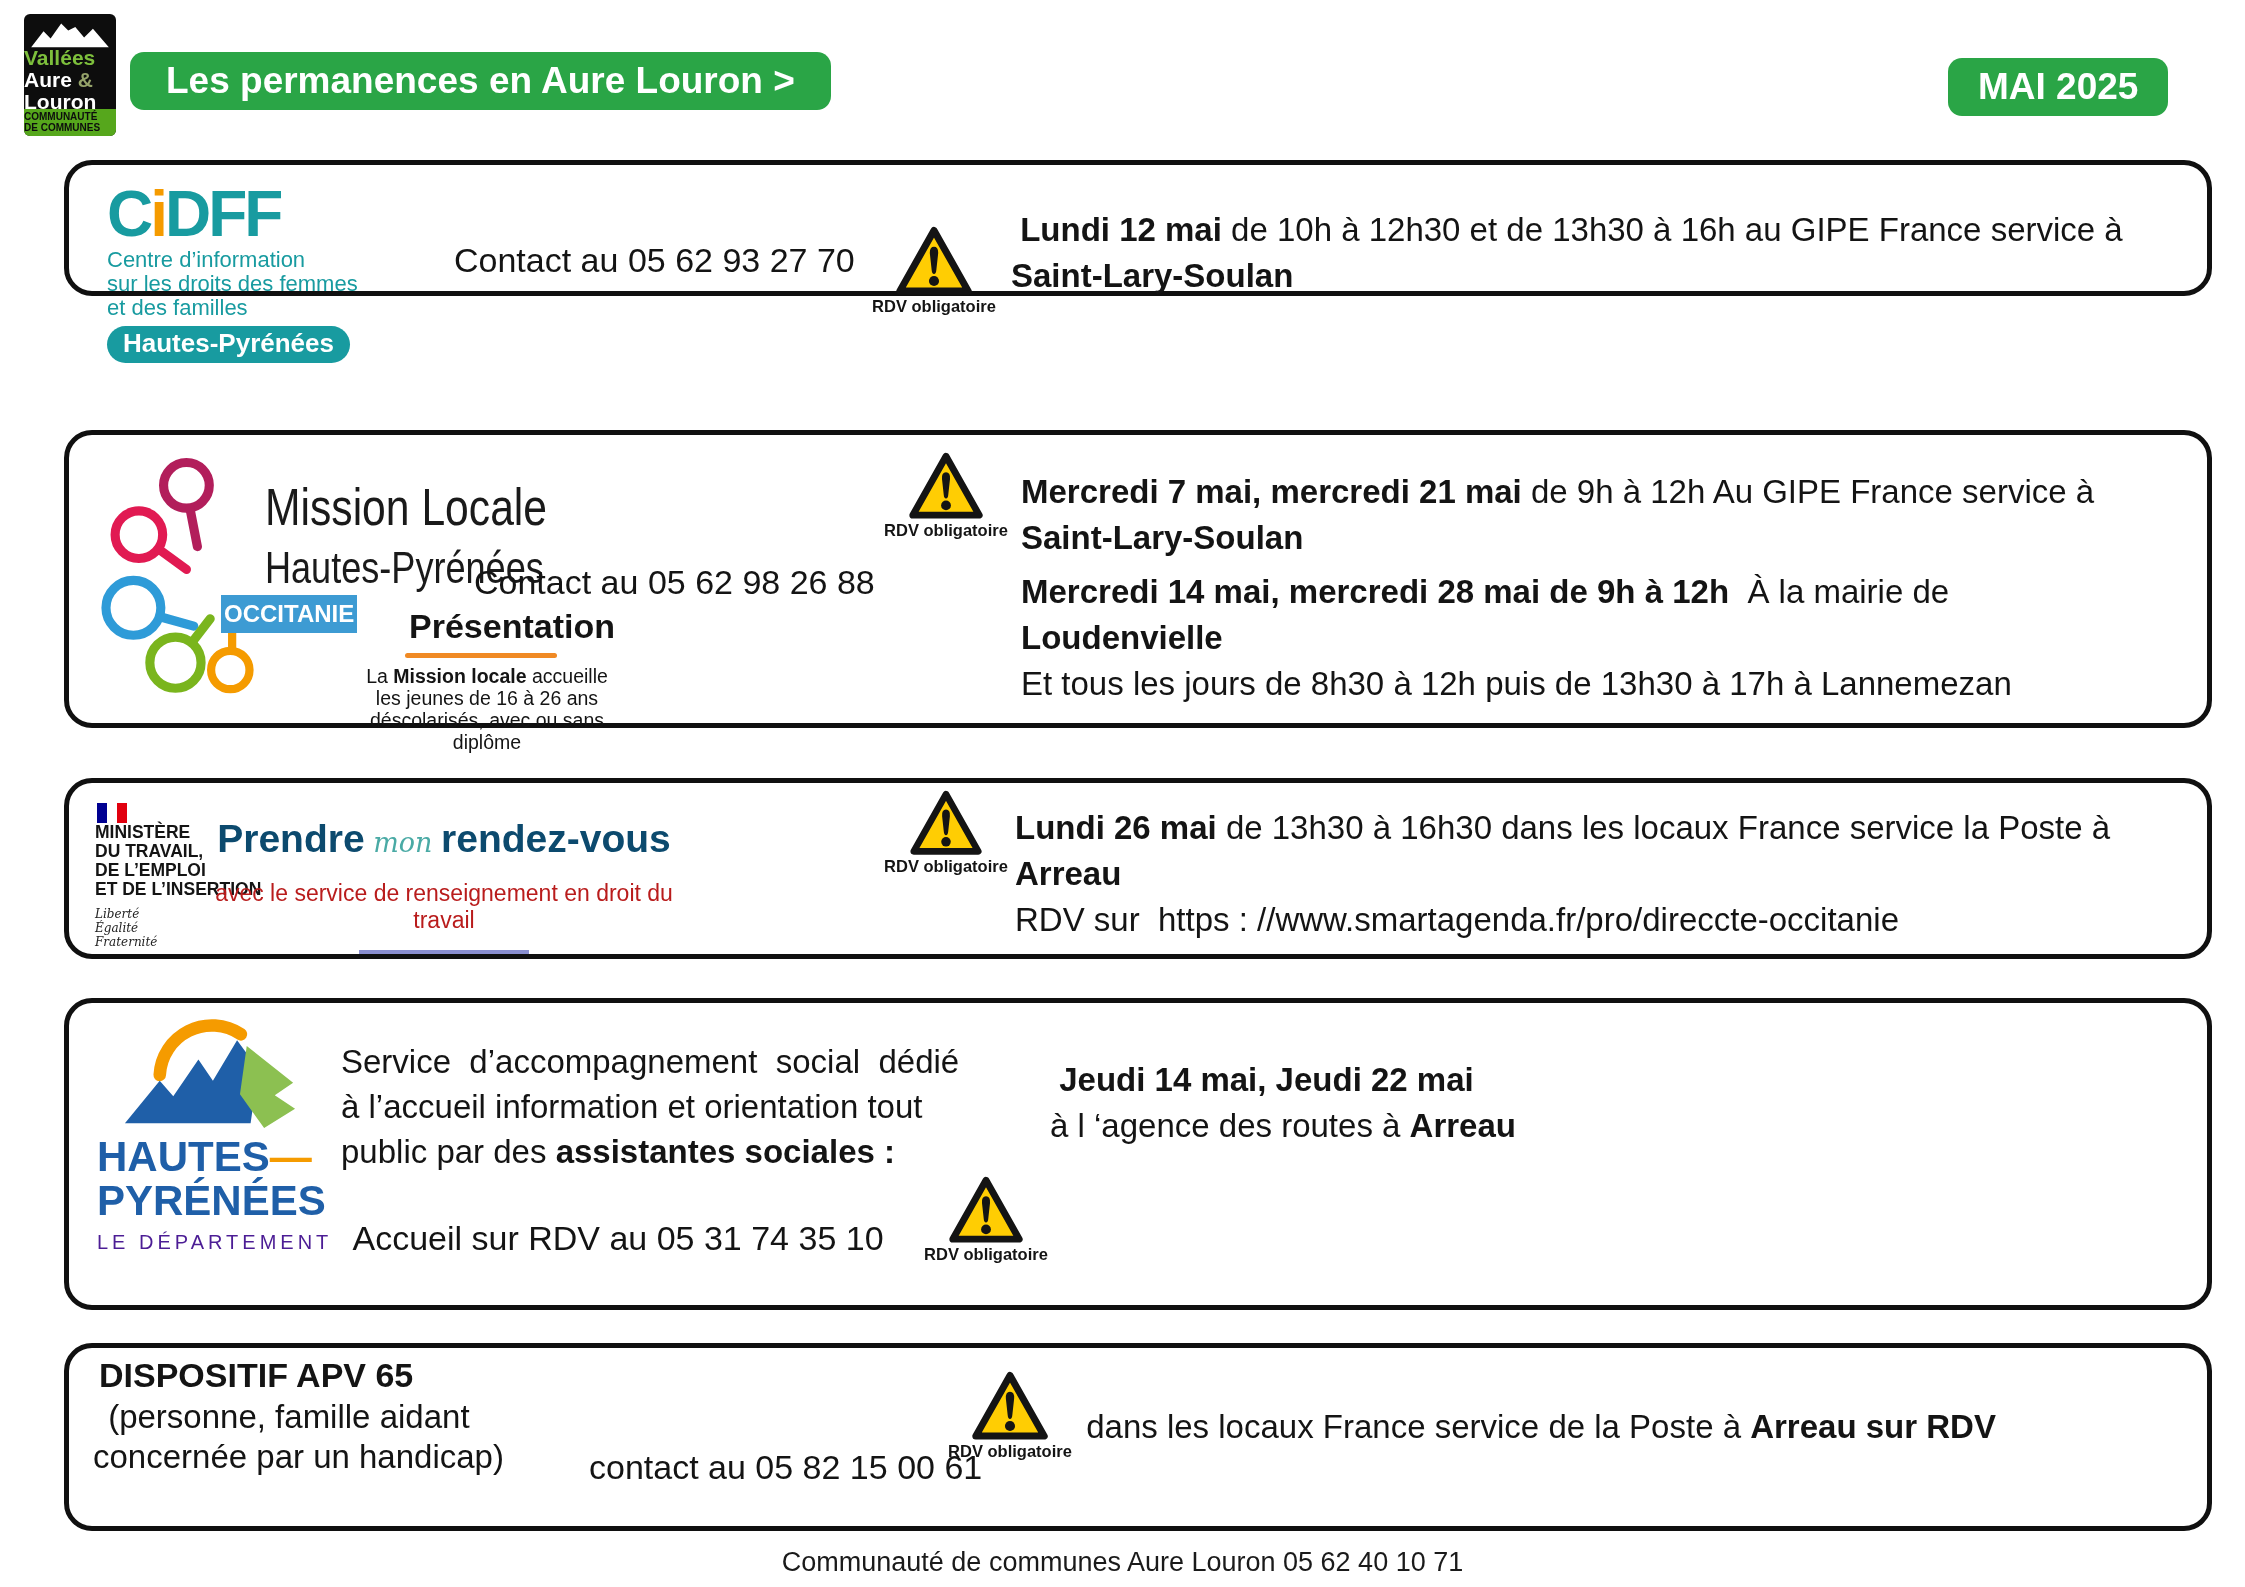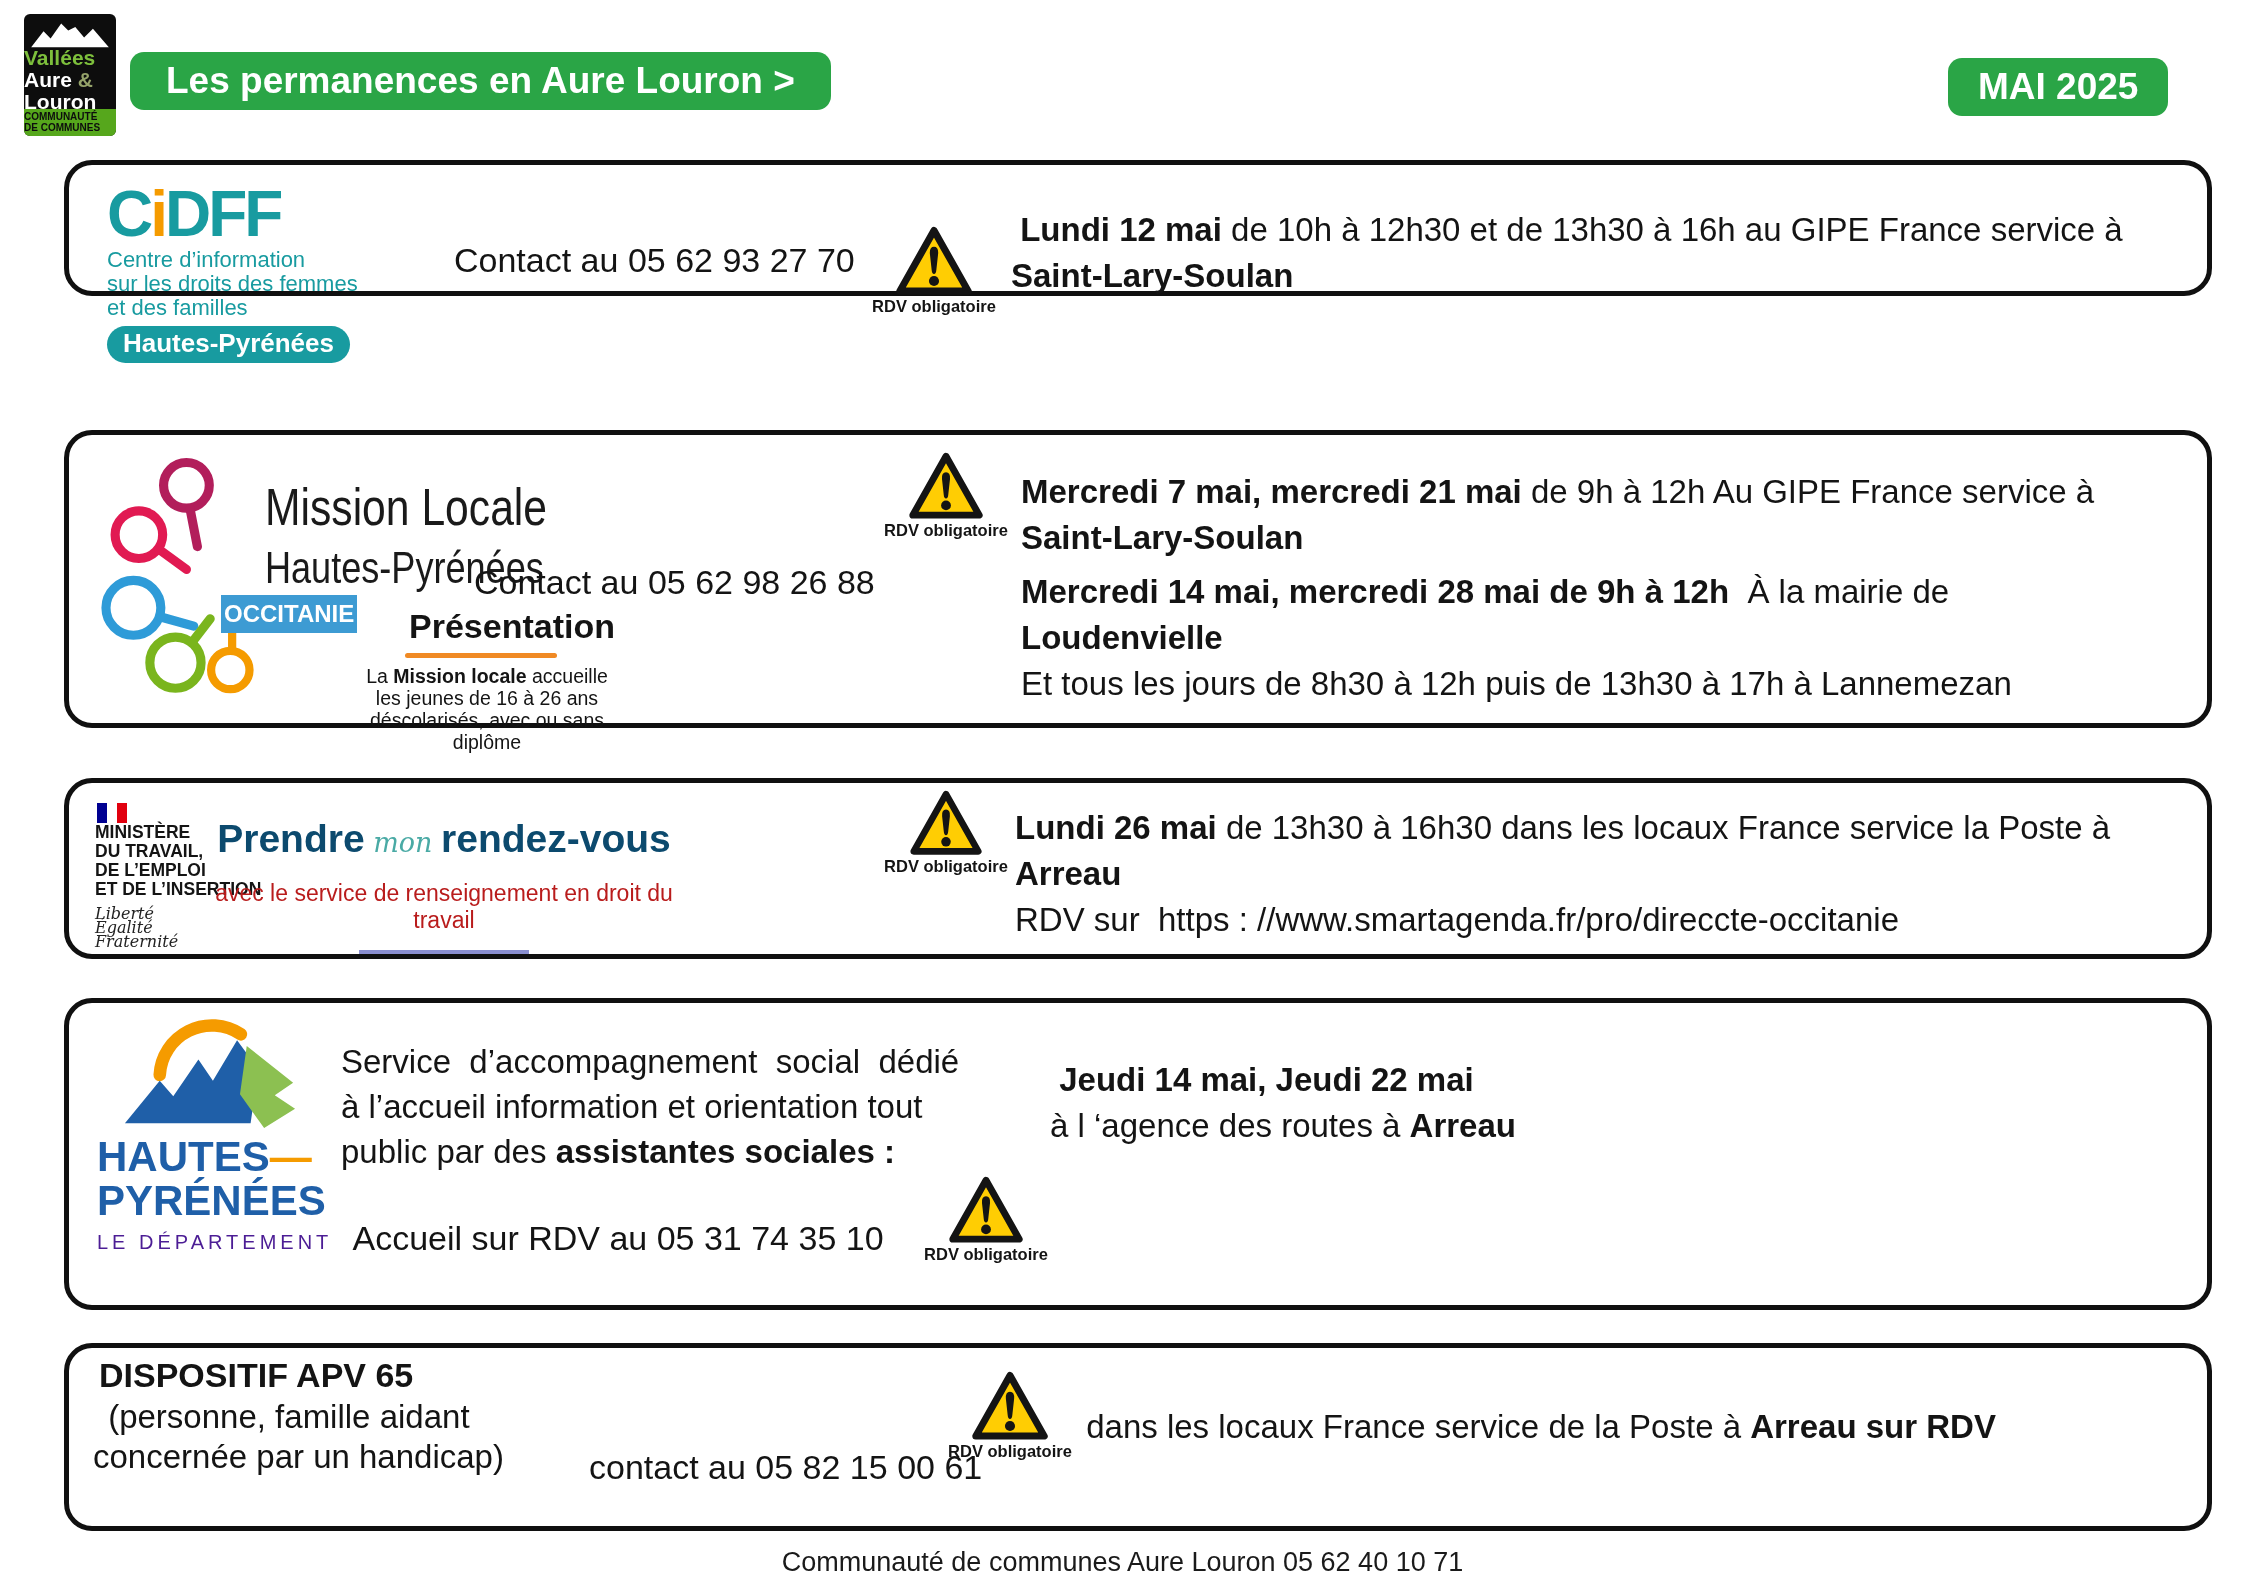--- a/index.html
+++ b/index.html
@@ -53,21 +53,21 @@
   .ml-sub   { font-size:44px; line-height:46px; color:#1a1a1a; transform:scaleX(.82); transform-origin:left; }
   .ml-badge { background:#3d9bd3; color:#fff; font-weight:bold; font-size:24px; padding:5px 3px; }
   .pres-title { font-size:34px; font-weight:bold; }
   .pres-underline { width:152px; height:5px; background:#f08a24; border-radius:3px; }
   .pres-text { width:300px; text-align:center; font-size:19.5px; line-height:22px; }
 
   
   .flag { width:30px; height:20px; margin-left:2px;
     background:linear-gradient(90deg,#000091 0 34%,#ffffff 34% 66%,#e1000f 66% 100%); }
   .gov-name { font-weight:bold; font-size:17.5px; line-height:19px; }
-  .gov-motto { font-family:"DejaVu Serif", serif; font-style:italic; font-size:16px;
+  .gov-motto { font-family:"DejaVu Serif", serif; font-style:italic; font-size:12px;
     line-height:14px; margin-top:8px; color:#222; }
   .rdv-tag { width:480px; text-align:center; }
   .rdv-tag .big { color:#0c4a6e; font-weight:800; font-size:39px; }
   .rdv-tag .mon { color:#4aaaa5; font-family:"DejaVu Serif", serif; font-style:italic; font-size:27px;text-align:center; }
   .rdv-tag .sub { color:#b91c1c; font-size:23px; margin-top:19px; }
   .rdv-tag .line { width:170px; height:4px; background:#8a8fd0; margin:16px auto 0; }
 
   
   .hp-word { font-weight:800; font-size:42px; line-height:44px; color:#1f5fa8; }
   .hp-dash { color:#f59b00; }

